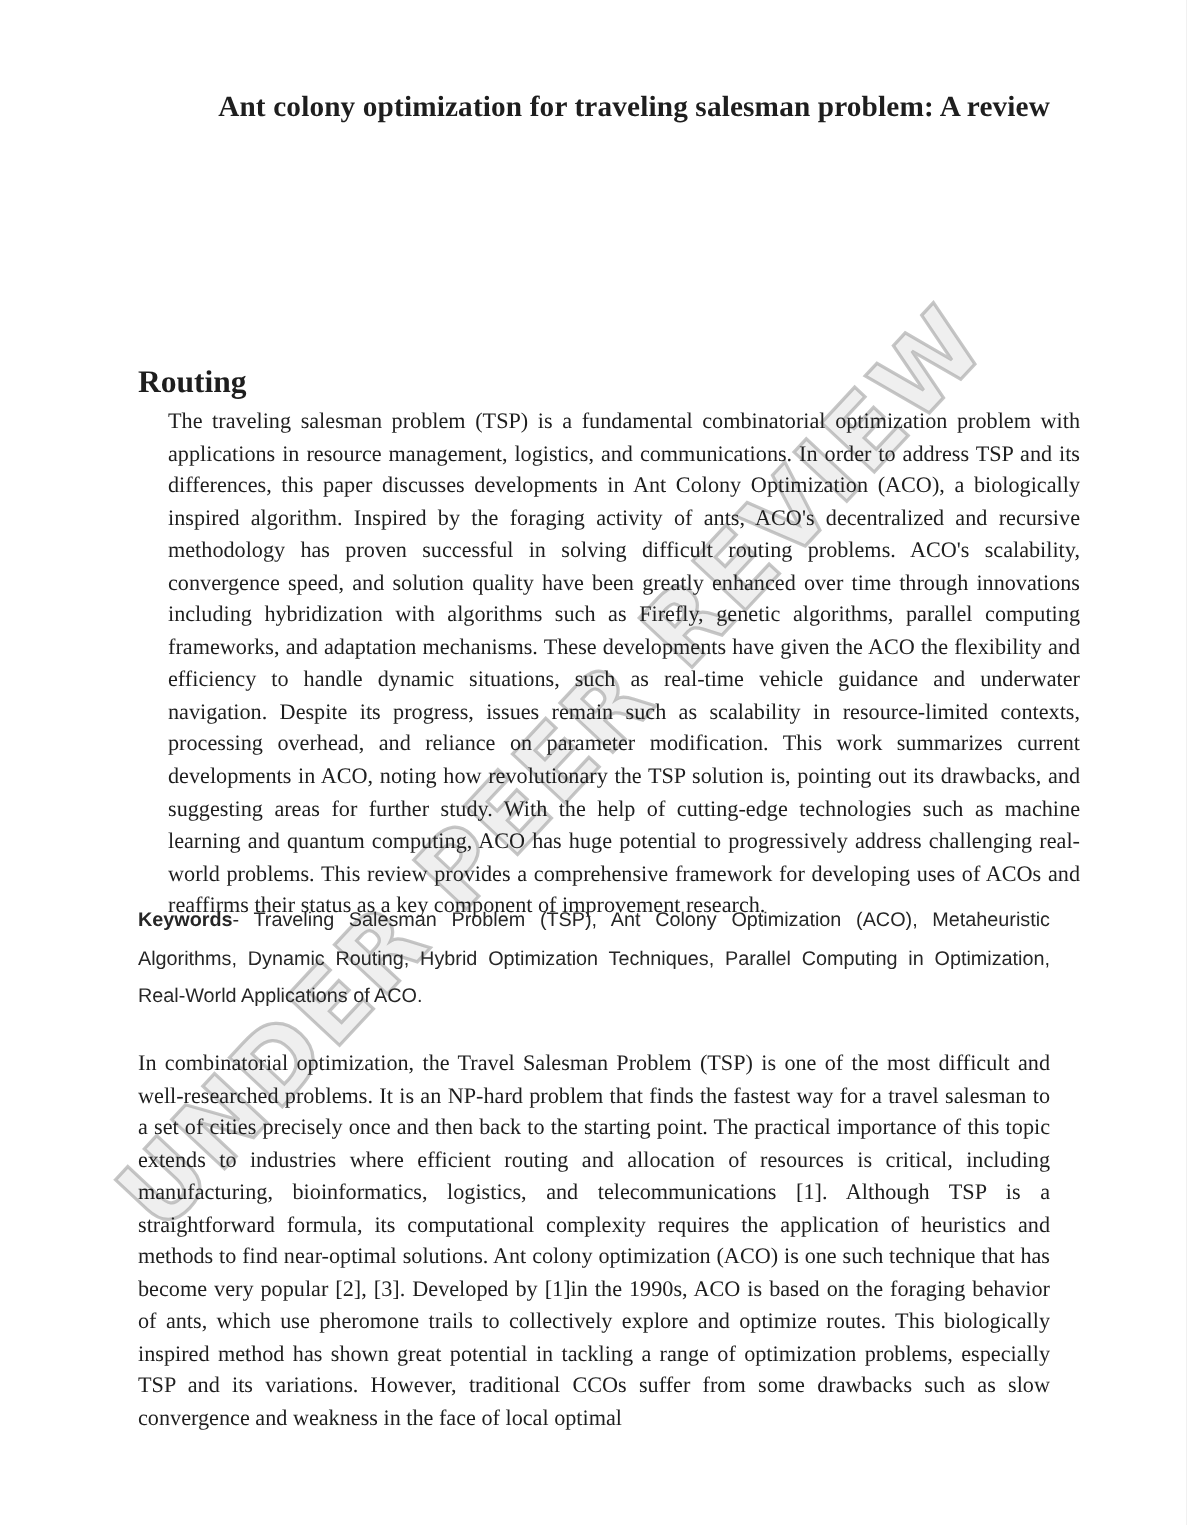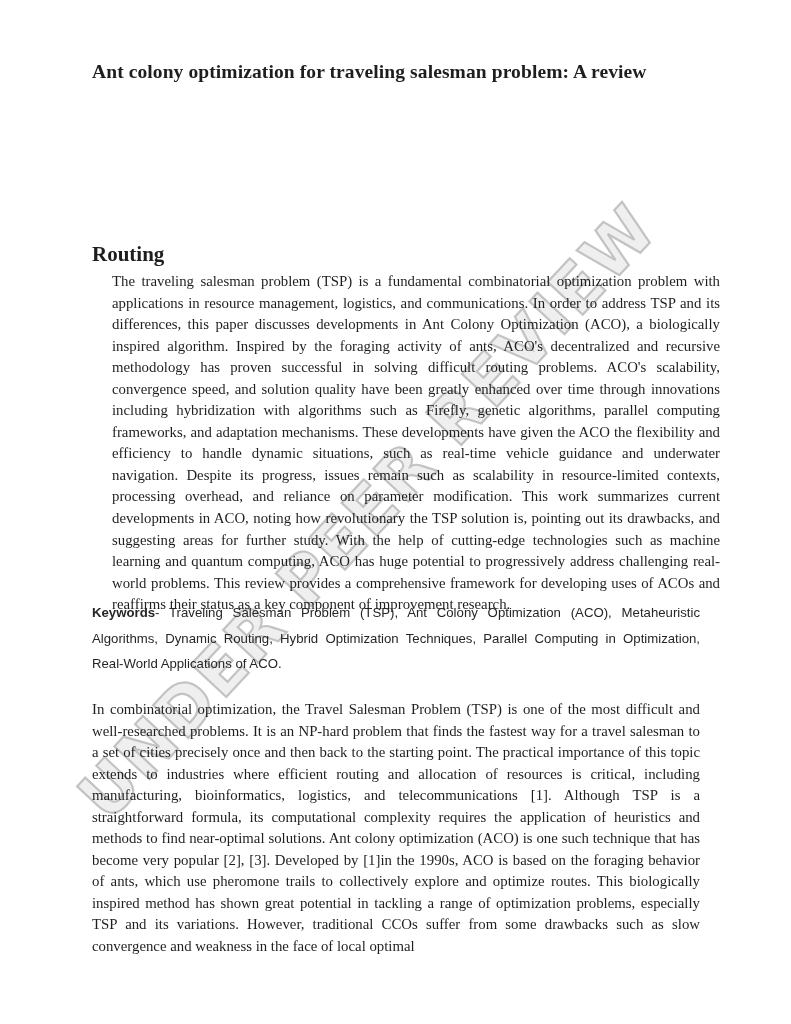--- a/index.html
+++ b/index.html
@@ -34,21 +34,21 @@
   }
   .content-block {
     position: absolute;
     left: 92px;
     width: 608px;
     z-index: 1;
     margin: 0;
   }
   .title {
     top: 58px;
-    text-align: left;
+    text-align: right;
     font-size: 19.5px;
     font-weight: 700;
     line-height: 27px;
     letter-spacing: 0.1px;
   }
   .heading {
     font-size: 21px;
     font-weight: 700;
     line-height: 26px;
   }

